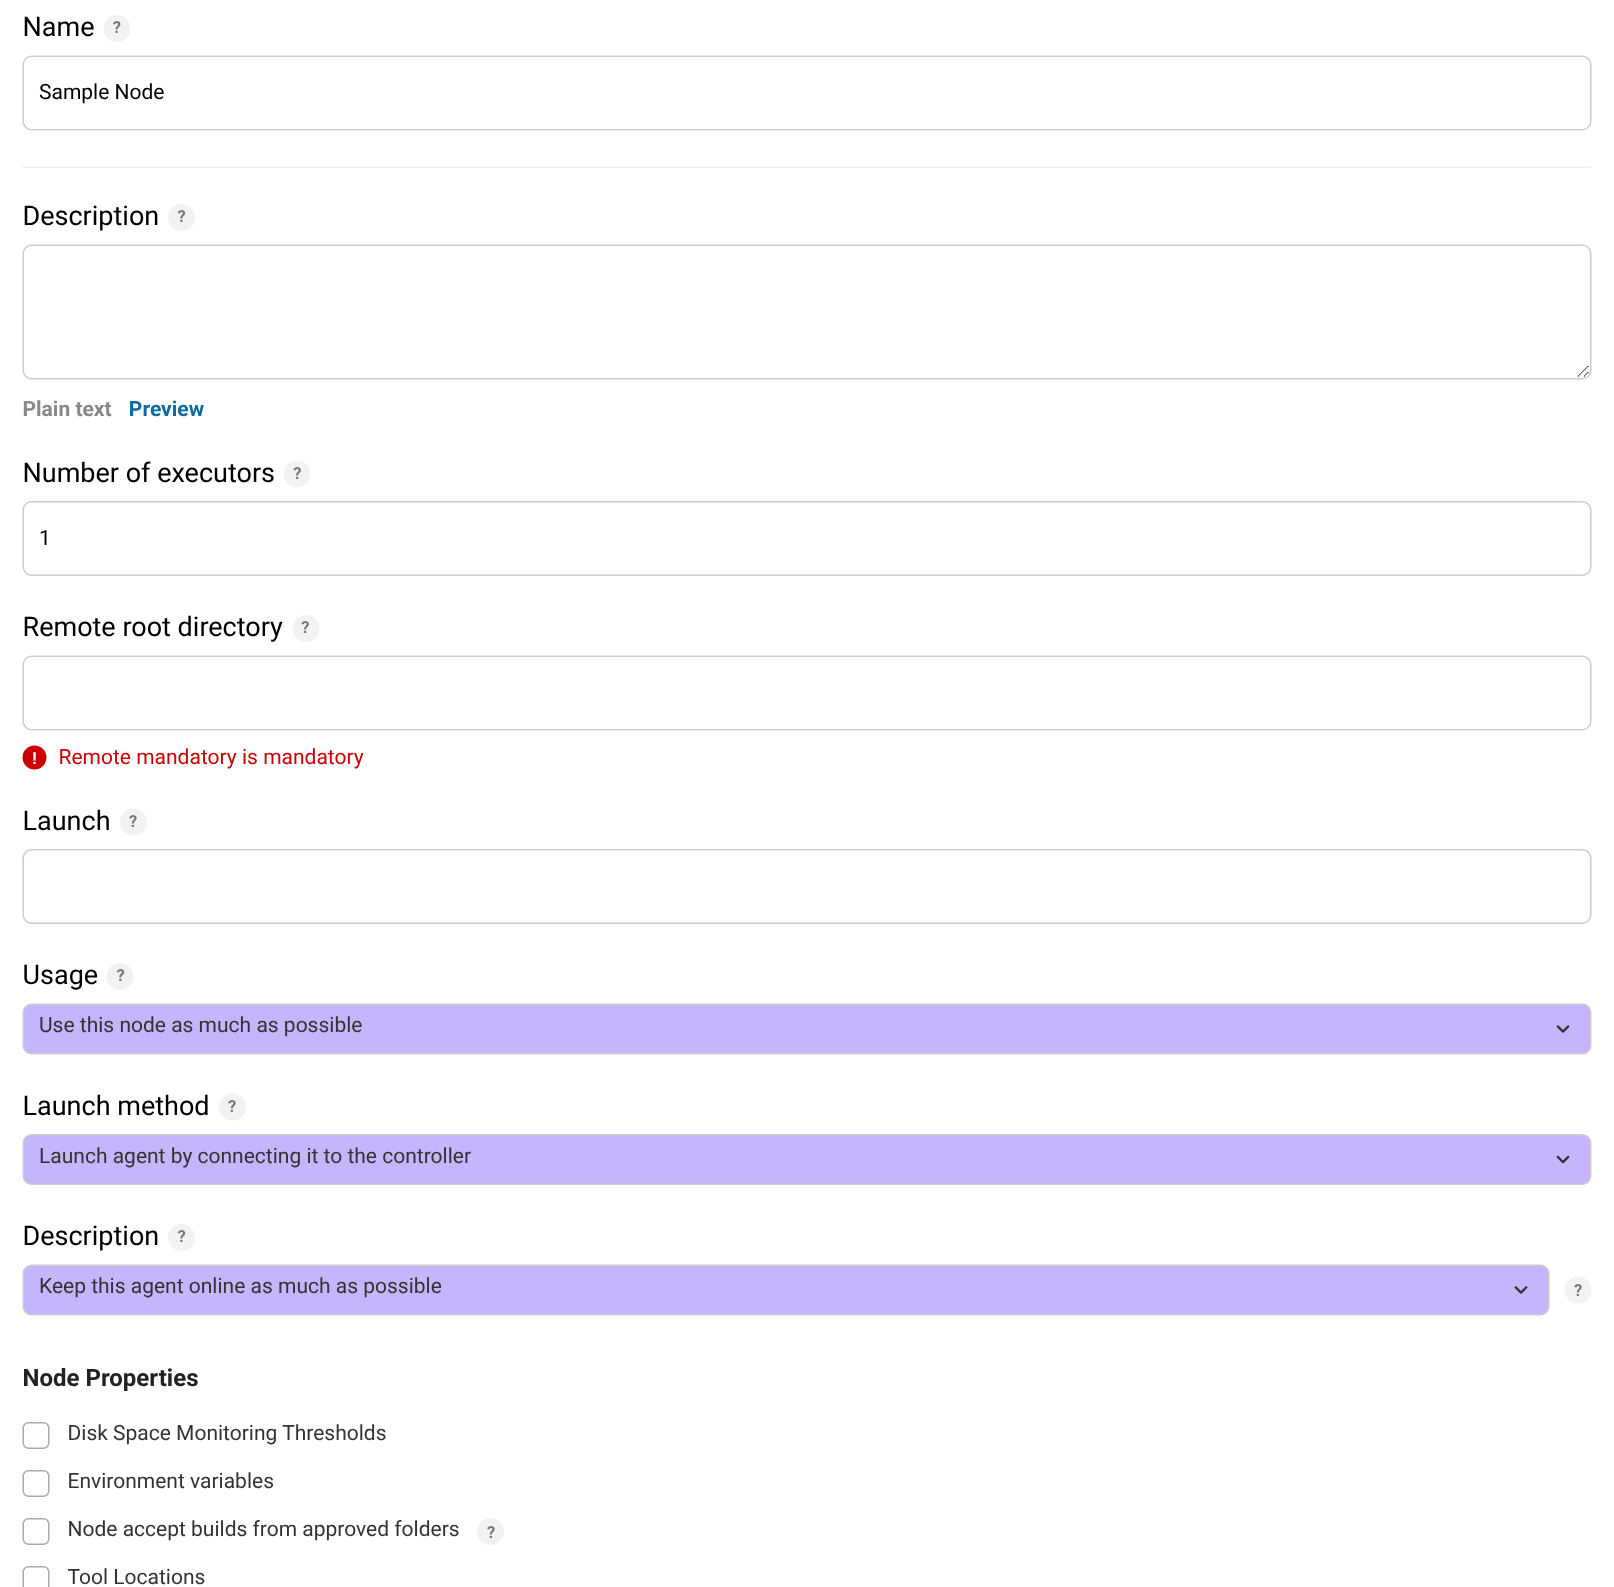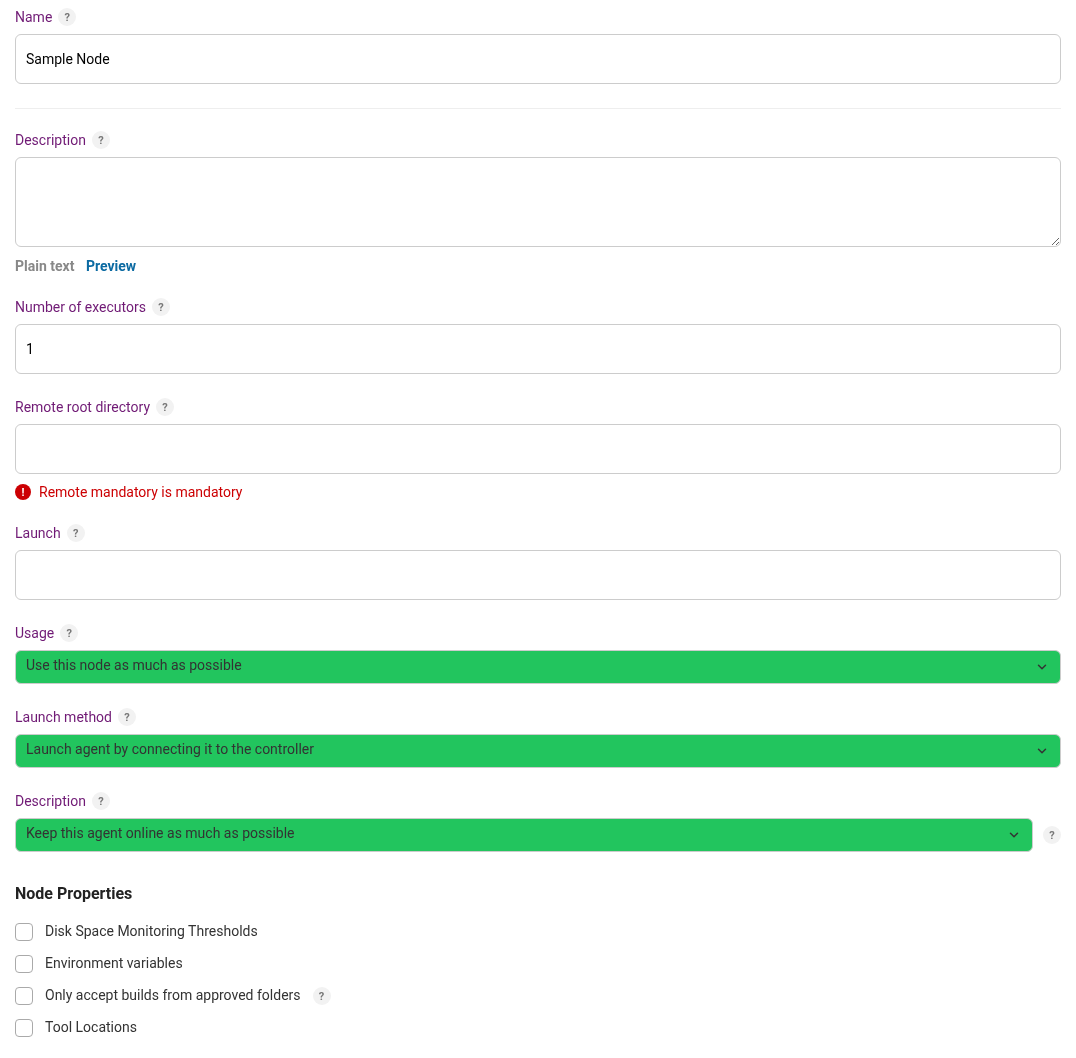--- a/index.html
+++ b/index.html
@@ -15,22 +15,22 @@
   .form-group {
     margin-bottom: 4px;
   }
   .label-row {
     display: flex;
     align-items: center;
     gap: 6px;
     margin-bottom: 8px;
   }
   .field-label {
-    font-size: 14px;
-    color: #701a75;
+    font-size: 18px;
+    color: #000000;
   }
   .help-icon {
     width: 18px;
     height: 18px;
     border-radius: 50%;
     background: #f2f2f2;
     color: #777;
     font-size: 11px;
     display: inline-flex;
     align-items: center;
@@ -85,21 +85,21 @@
   .select-wrap {
     position: relative;
   }
   .select-input {
     width: 100%;
     height: 34px;
     padding: 6px 36px 6px 10px;
     border: 1px solid #ccc;
     border-radius: 6px;
     font-size: 14px;
-    background: #22c55e;
+    background: #c4b5fd;
     appearance: none;
     -webkit-appearance: none;
     cursor: pointer;
     font-family: inherit;
   }
   .chevron {
     position: absolute;
     right: 12px;
     top: 50%;
     transform: translateY(-50%);
@@ -281,21 +281,21 @@
 <div class="check-row">
   <div class="checkbox"></div>
   <span class="check-label">Disk Space Monitoring Thresholds</span>
 </div>
 <div class="check-row">
   <div class="checkbox"></div>
   <span class="check-label">Environment variables</span>
 </div>
 <div class="check-row">
   <div class="checkbox"></div>
-  <span class="check-label">Only accept builds from approved folders</span>
+  <span class="check-label">Node accept builds from approved folders</span>
   <span class="help-icon">?</span>
 </div>
 <div class="check-row">
   <div class="checkbox"></div>
   <span class="check-label">Tool Locations</span>
 </div>
 
 <button class="save-btn">Save</button>
 
 

